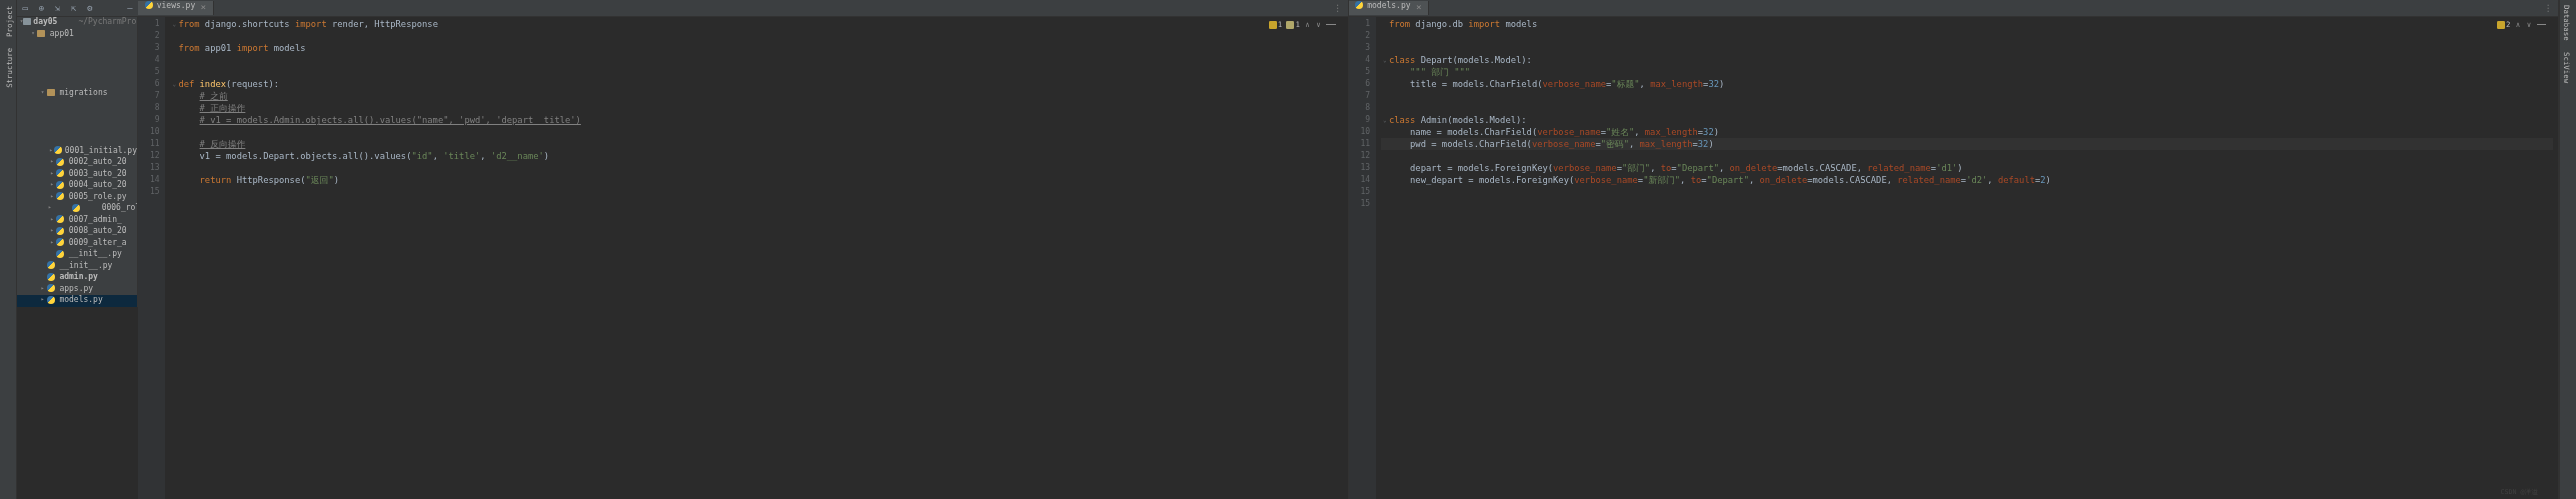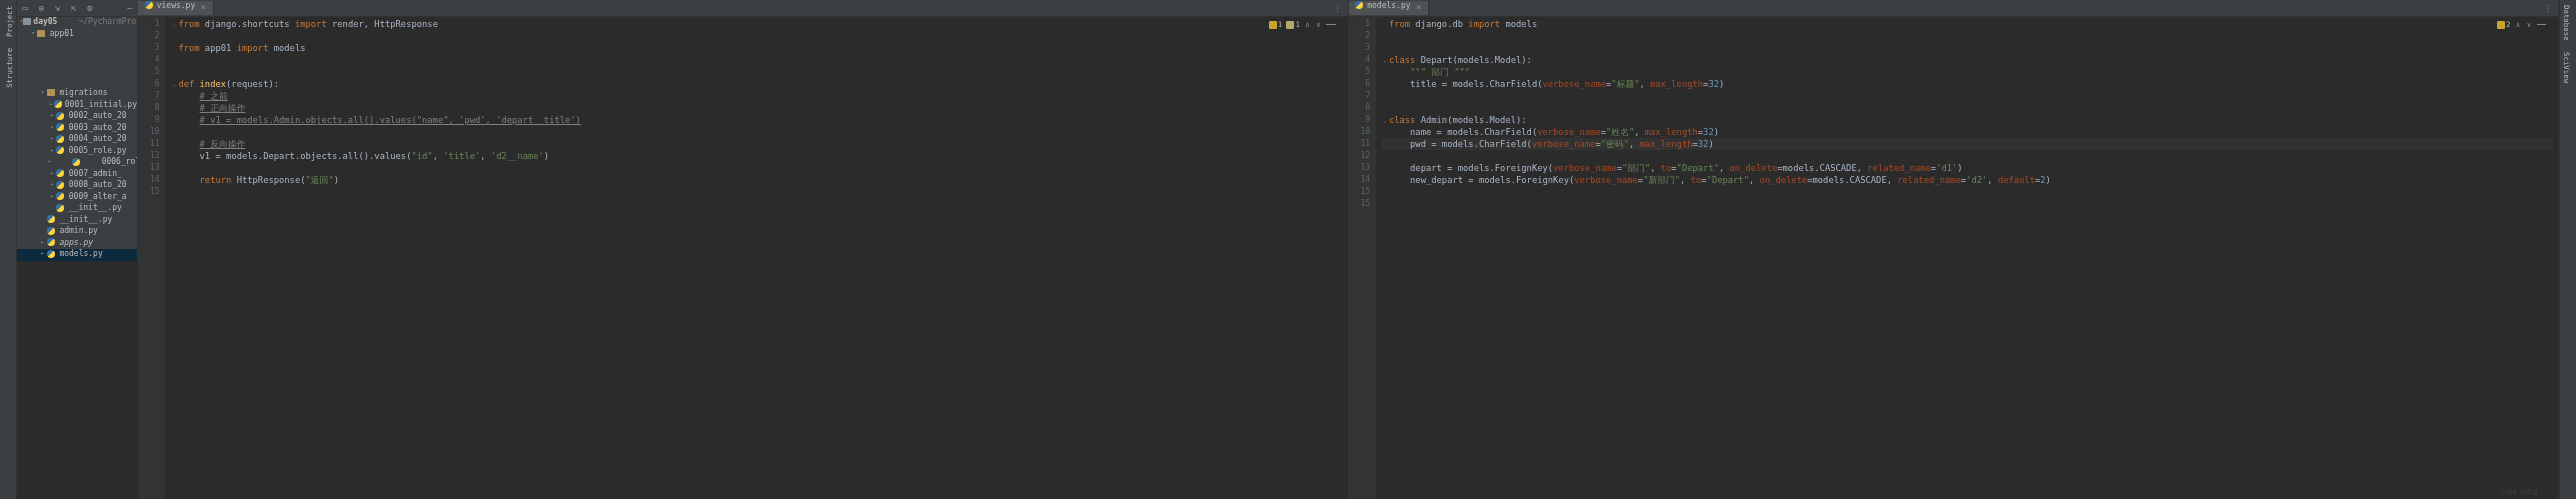--- a/index.html
+++ b/index.html
@@ -86,21 +86,21 @@
             </span>
             <span class="name">app01</span>
           </div>
           <div class="tree-row" style="padding-left: 21.6px; margin-top: 48px;">
             <span class="exp">▾</span>
             <span class="icon">
               <span class="pkg-icon"></span>
             </span>
             <span class="name">migrations</span>
           </div>
-          <div class="tree-row" style="padding-left: 31px;">
+          <div class="tree-row" style="padding-left: 31px; margin-top: 46px;">
             <span class="exp">▸</span>
             <span class="icon">
               <span class="py-circle"></span>
             </span>
             <span class="name">0001_initial.py</span>
           </div>
           <div class="tree-row" style="padding-left: 31px;">
             <span class="exp">▸</span>
             <span class="icon">
               <span class="py-circle"></span>
@@ -163,28 +163,28 @@
             </span>
             <span class="name">__init__.py</span>
           </div>
           <div class="tree-row" style="padding-left: 21.6px;">
             <span class="exp"></span>
             <span class="icon">
               <span class="py-circle"></span>
             </span>
             <span class="name">__init__.py</span>
           </div>
+          <div class="tree-row" style="padding-left: 21.6px; font-weight: bold;">
+            <span class="exp"></span>
+            <span class="icon">
+              <span class="py-circle"></span>
+            </span>
+            <span class="name">admin.py</span>
+          </div>
           <div class="tree-row" style="padding-left: 21.6px;">
-            <span class="exp"></span>
-            <span class="icon">
-              <span class="py-circle"></span>
-            </span>
-            <span class="name">admin.py</span>
-          </div>
-          <div class="tree-row" style="padding-left: 21.6px; font-style: italic;">
             <span class="exp">▸</span>
             <span class="icon">
               <span class="py-circle"></span>
             </span>
             <span class="name">apps.py</span>
           </div>
           <div class="tree-row selected" style="padding-left: 21.6px;">
             <span class="exp">▸</span>
             <span class="icon">
               <span class="py-circle"></span>

